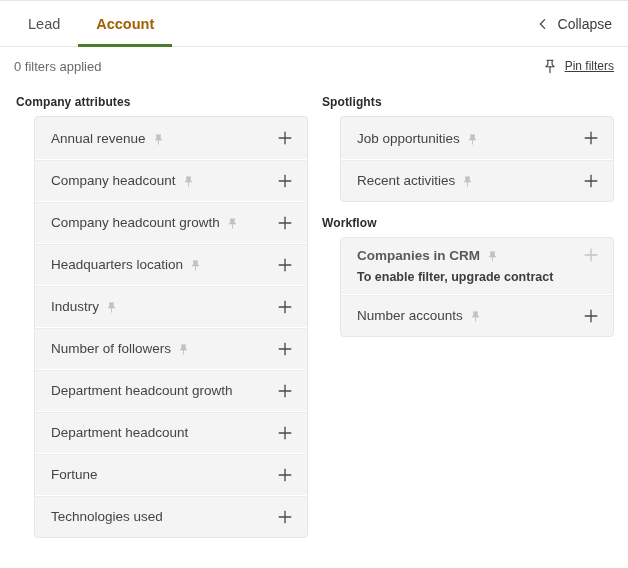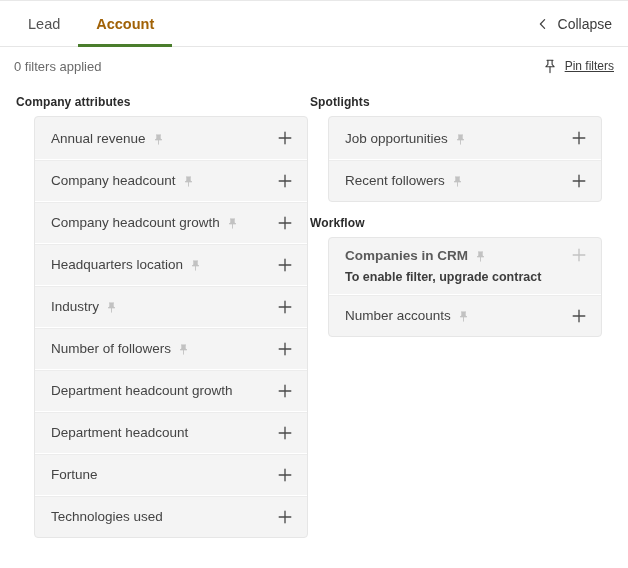--- a/index.html
+++ b/index.html
@@ -95,20 +95,21 @@
     gap: 8px;
     font-size: 12px;
     color: #3c3c3c;
     cursor: pointer;
     text-decoration: underline;
   }
 
   
   .columns {
     display: flex;
+    gap: 12px;
     padding: 4px 14px 0 14px;
     box-sizing: border-box;
   }
   .col { width: 294px; flex: 0 0 294px; }
 
   .section-title {
     font-size: 12px;
     font-weight: 700;
     color: #2b2b2b;
     margin: 6px 0 7px 2px;
@@ -377,21 +378,21 @@
                 </span>
                 <span class="plus">
                   <svg width="16" height="16" viewBox="0 0 16 16" fill="none">
                     <path d="M8 2.2 V13.8 M2.2 8 H13.8" stroke="currentColor" stroke-width="1.35" stroke-linecap="round"></path>
                   </svg>
                 </span>
               </div>
             </div>
             <div class="row">
               <div class="row-main">
-                <span class="row-label">Recent followers</span>
+                <span class="row-label">Recent activities</span>
                 <span class="pin-small">
                   <svg width="11" height="11" viewBox="0 0 11 11" fill="none">
                     <path d="M3 0.9 H8 M3.8 0.9 V4.1 C3.8 4.7 2.5 5.3 2.2 5.9 H8.8 C8.5 5.3 7.2 4.7 7.2 4.1 V0.9" fill="#9a9a9a" stroke="#9a9a9a" stroke-width="0.9" stroke-linejoin="round"></path>
                     <path d="M5.5 6.1 V10.2" stroke="#9a9a9a" stroke-width="0.9" stroke-linecap="round"></path>
                   </svg>
                 </span>
                 <span class="plus">
                   <svg width="16" height="16" viewBox="0 0 16 16" fill="none">
                     <path d="M8 2.2 V13.8 M2.2 8 H13.8" stroke="currentColor" stroke-width="1.35" stroke-linecap="round"></path>
                   </svg>

